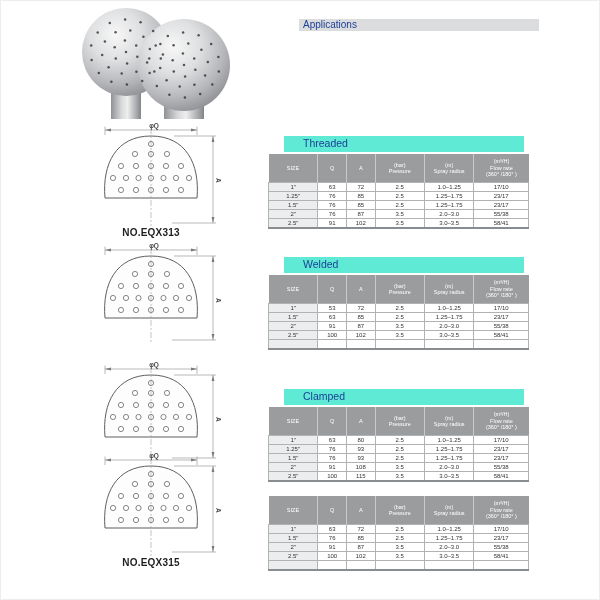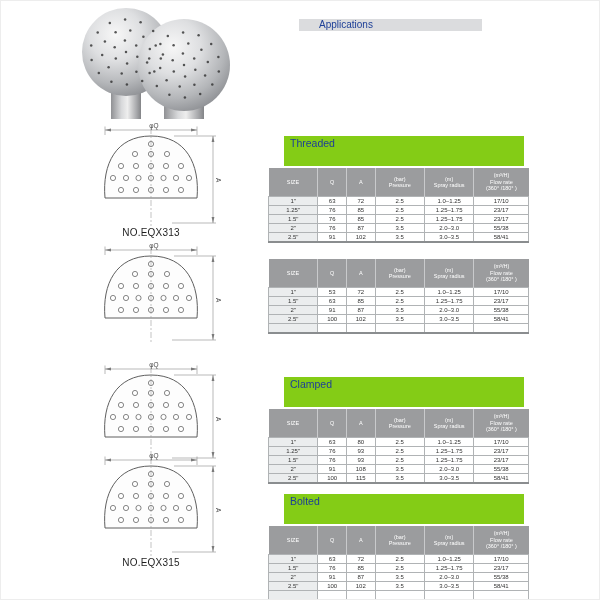--- a/index.html
+++ b/index.html
@@ -5,38 +5,38 @@
   html,body{margin:0;padding:0;background:#fff;}
   .page{
     position:relative;width:600px;height:600px;background:#ffffff;
     border:1px solid #ededed;box-sizing:border-box;overflow:hidden;
     font-family:"Liberation Sans", sans-serif;color:#2f2f2f;
   }
   
   .photo{position:absolute;left:55px;top:4px;width:190px;height:114px;}
   
   .app-bar{
-    position:absolute;left:298px;top:18px;width:183px;height:12px;
+    position:absolute;left:298px;top:18px;width:240px;height:12px;
     background:#dbdcde;color:#1d3f97;font-size:10px;line-height:12px;
-    padding-left:20px;box-sizing:border-box;
+    padding-left:4px;box-sizing:border-box;
   }
   .app-text{
     position:absolute;left:267px;top:49px;width:310px;
     font-size:7.5px;line-height:8px;color:#3a3a3a;white-space:pre-line;
   }
   
-  .drawing{position:absolute;left:75px;width:150px;text-align:center;}
+  .drawing{position:absolute;left:75px;width:150px;text-align:center;font-weight:bold;}
   .drawing svg{display:block;}
   .draw-label{font-size:10px;color:#1f1f1f;margin-top:1px;letter-spacing:.2px;}
   
   .section{position:absolute;left:267px;width:261px;}
   .sec-title{
-    margin-left:16px;width:240px;height:30px;line-height:14px;
-    background:#84cc16;color:#1d3f97;font-size:10.5px;
-    padding-left:6px;box-sizing:border-box;
+    margin-left:16px;width:240px;height:16px;line-height:14px;
+    background:#5eead4;color:#1d3f97;font-size:10.5px;
+    padding-left:19px;box-sizing:border-box;
   }
   table.spec{
     width:261px;border-collapse:collapse;table-layout:fixed;margin-top:2px;
     border-bottom:2px solid #8a8d8f;
   }
   table.spec th{
     background:#9b9c9e;color:#ffffff;font-weight:normal;
     font-size:5.5px;line-height:6.5px;height:28px;text-align:center;
     vertical-align:middle;white-space:pre-line;padding:0 1px;
     border-left:1px solid #c9cacc;
@@ -367,20 +367,21 @@
               <td>91</td>
               <td>102</td>
               <td>3.5</td>
               <td>3.0–3.5</td>
               <td>58/41</td>
             </tr>
           </tbody>
         </table>
       </div>
       <div class="section" style="top: 256px;">
+        <div class="sec-title">Welded</div>
         <table class="spec">
           <colgroup>
             <col style="width: 19%;">
             <col style="width: 11%;">
             <col style="width: 11%;">
             <col style="width: 19%;">
             <col style="width: 19%;">
             <col style="width: 21%;">
           </colgroup>
           <thead>
@@ -434,21 +435,21 @@
               <td></td>
               <td></td>
               <td></td>
               <td></td>
               <td></td>
               <td></td>
             </tr>
           </tbody>
         </table>
       </div>
-      <div class="section" style="top: 376px;">
+      <div class="section" style="top: 388px;">
         <div class="sec-title">Clamped</div>
         <table class="spec">
           <colgroup>
             <col style="width: 19%;">
             <col style="width: 11%;">
             <col style="width: 11%;">
             <col style="width: 19%;">
             <col style="width: 19%;">
             <col style="width: 21%;">
           </colgroup>
@@ -504,21 +505,20 @@
               <td>100</td>
               <td>115</td>
               <td>3.5</td>
               <td>3.0–3.5</td>
               <td>58/41</td>
             </tr>
           </tbody>
         </table>
       </div>
       <div class="section" style="top: 493px;">
-        <div class="sec-title">Bolted</div>
         <table class="spec">
           <colgroup>
             <col style="width: 19%;">
             <col style="width: 11%;">
             <col style="width: 11%;">
             <col style="width: 19%;">
             <col style="width: 19%;">
             <col style="width: 21%;">
           </colgroup>
           <thead>

